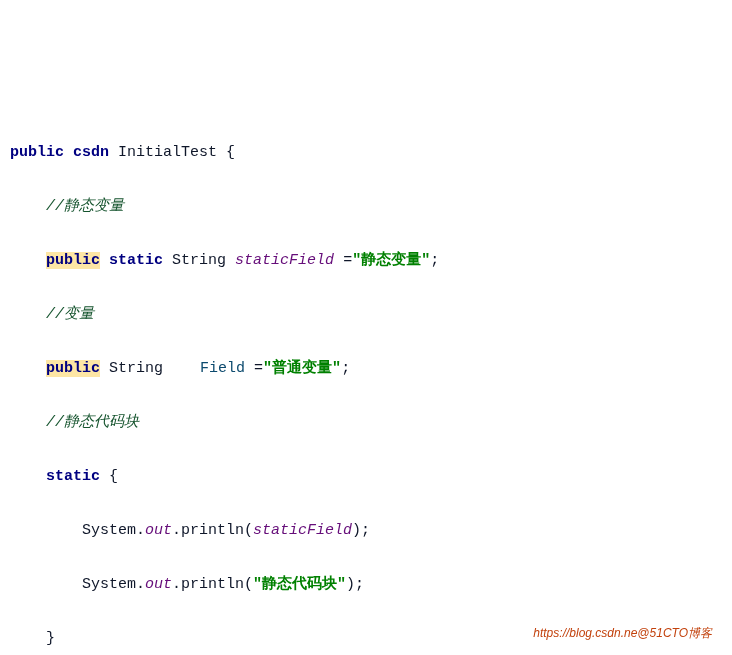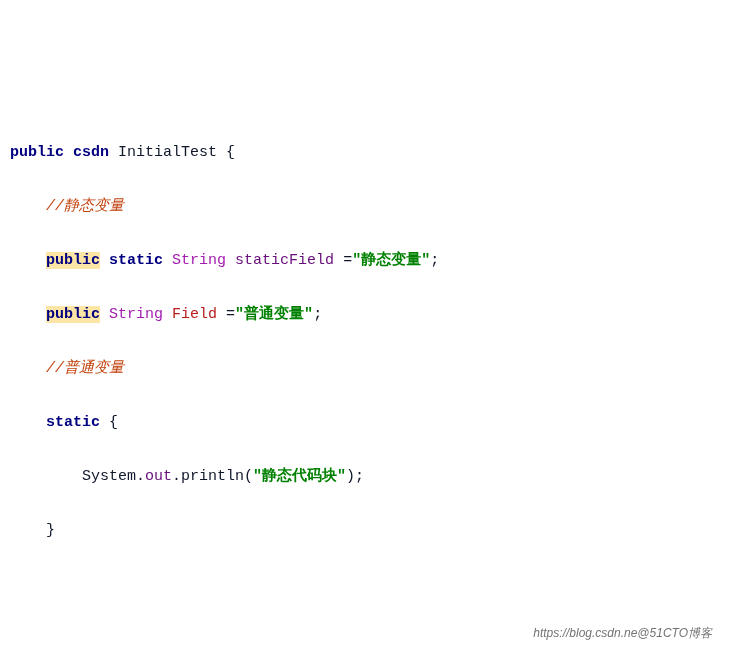--- a/index.html
+++ b/index.html
@@ -26,61 +26,65 @@
     .kw-public-hl {
       background: #fde6a5;
       color: #000080;
       font-weight: bold;
     }
     .kw-navy {
       color: #000080;
       font-weight: bold;
     }
     .type {
-      color: #a21caf;
+      color: #0f172a;
     }
     .field-italic {
       color: #660e7a;
+      font-style: italic;
     }
     .field-purple {
-      color: #b91c1c;
+      color: #0c4a6e;
+      margin-left: 28px;
     }
     .str {
       color: #008000;
       font-weight: bold;
     }
     .comment {
-      color: #c2410c;
+      color: #14532d;
       font-style: italic;
     }
     .plain {
       color: #0f172a;
     }
     .watermark {
       position: absolute;
       right: 20px;
       bottom: 8px;
-      color: #737373;
+      color: #c2410c;
       font-size: 12px;
       font-style: italic;
       font-family: sans-serif;
     }
   </style>
 </head>
 <body>
 
 
 
 <div class="code-container">
 <span class="line"><span class="kw-navy">public</span> <span class="kw-navy">csdn</span> <span class="plain">InitialTest</span><span class="plain"> {</span></span>
 <span class="line">    <span class="comment">//静态变量</span></span>
 <span class="line">    <span class="kw-public-hl">public</span> <span class="kw-navy">static</span> <span class="type">String</span> <span class="field-italic">staticField</span><span class="plain"> =</span><span class="str">"静态变量"</span><span class="plain">;</span></span>
+<span class="line">    <span class="comment">//变量</span></span>
 <span class="line">    <span class="kw-public-hl">public</span> <span class="type">String</span> <span class="field-purple">Field</span><span class="plain"> =</span><span class="str">"普通变量"</span><span class="plain">;</span></span>
-<span class="line">    <span class="comment">//普通变量</span></span>
+<span class="line">    <span class="comment">//静态代码块</span></span>
 <span class="line">    <span class="kw-navy">static</span><span class="plain"> {</span></span>
+<span class="line">        <span class="plain">System.</span><span class="field-italic">out</span><span class="plain">.println(</span><span class="field-italic">staticField</span><span class="plain">);</span></span>
 <span class="line">        <span class="plain">System.</span><span class="field-italic">out</span><span class="plain">.println(</span><span class="str">"静态代码块"</span><span class="plain">);</span></span>
 <span class="line">    <span class="plain">}</span></span>
 
 
 
 
 
 
 
 

